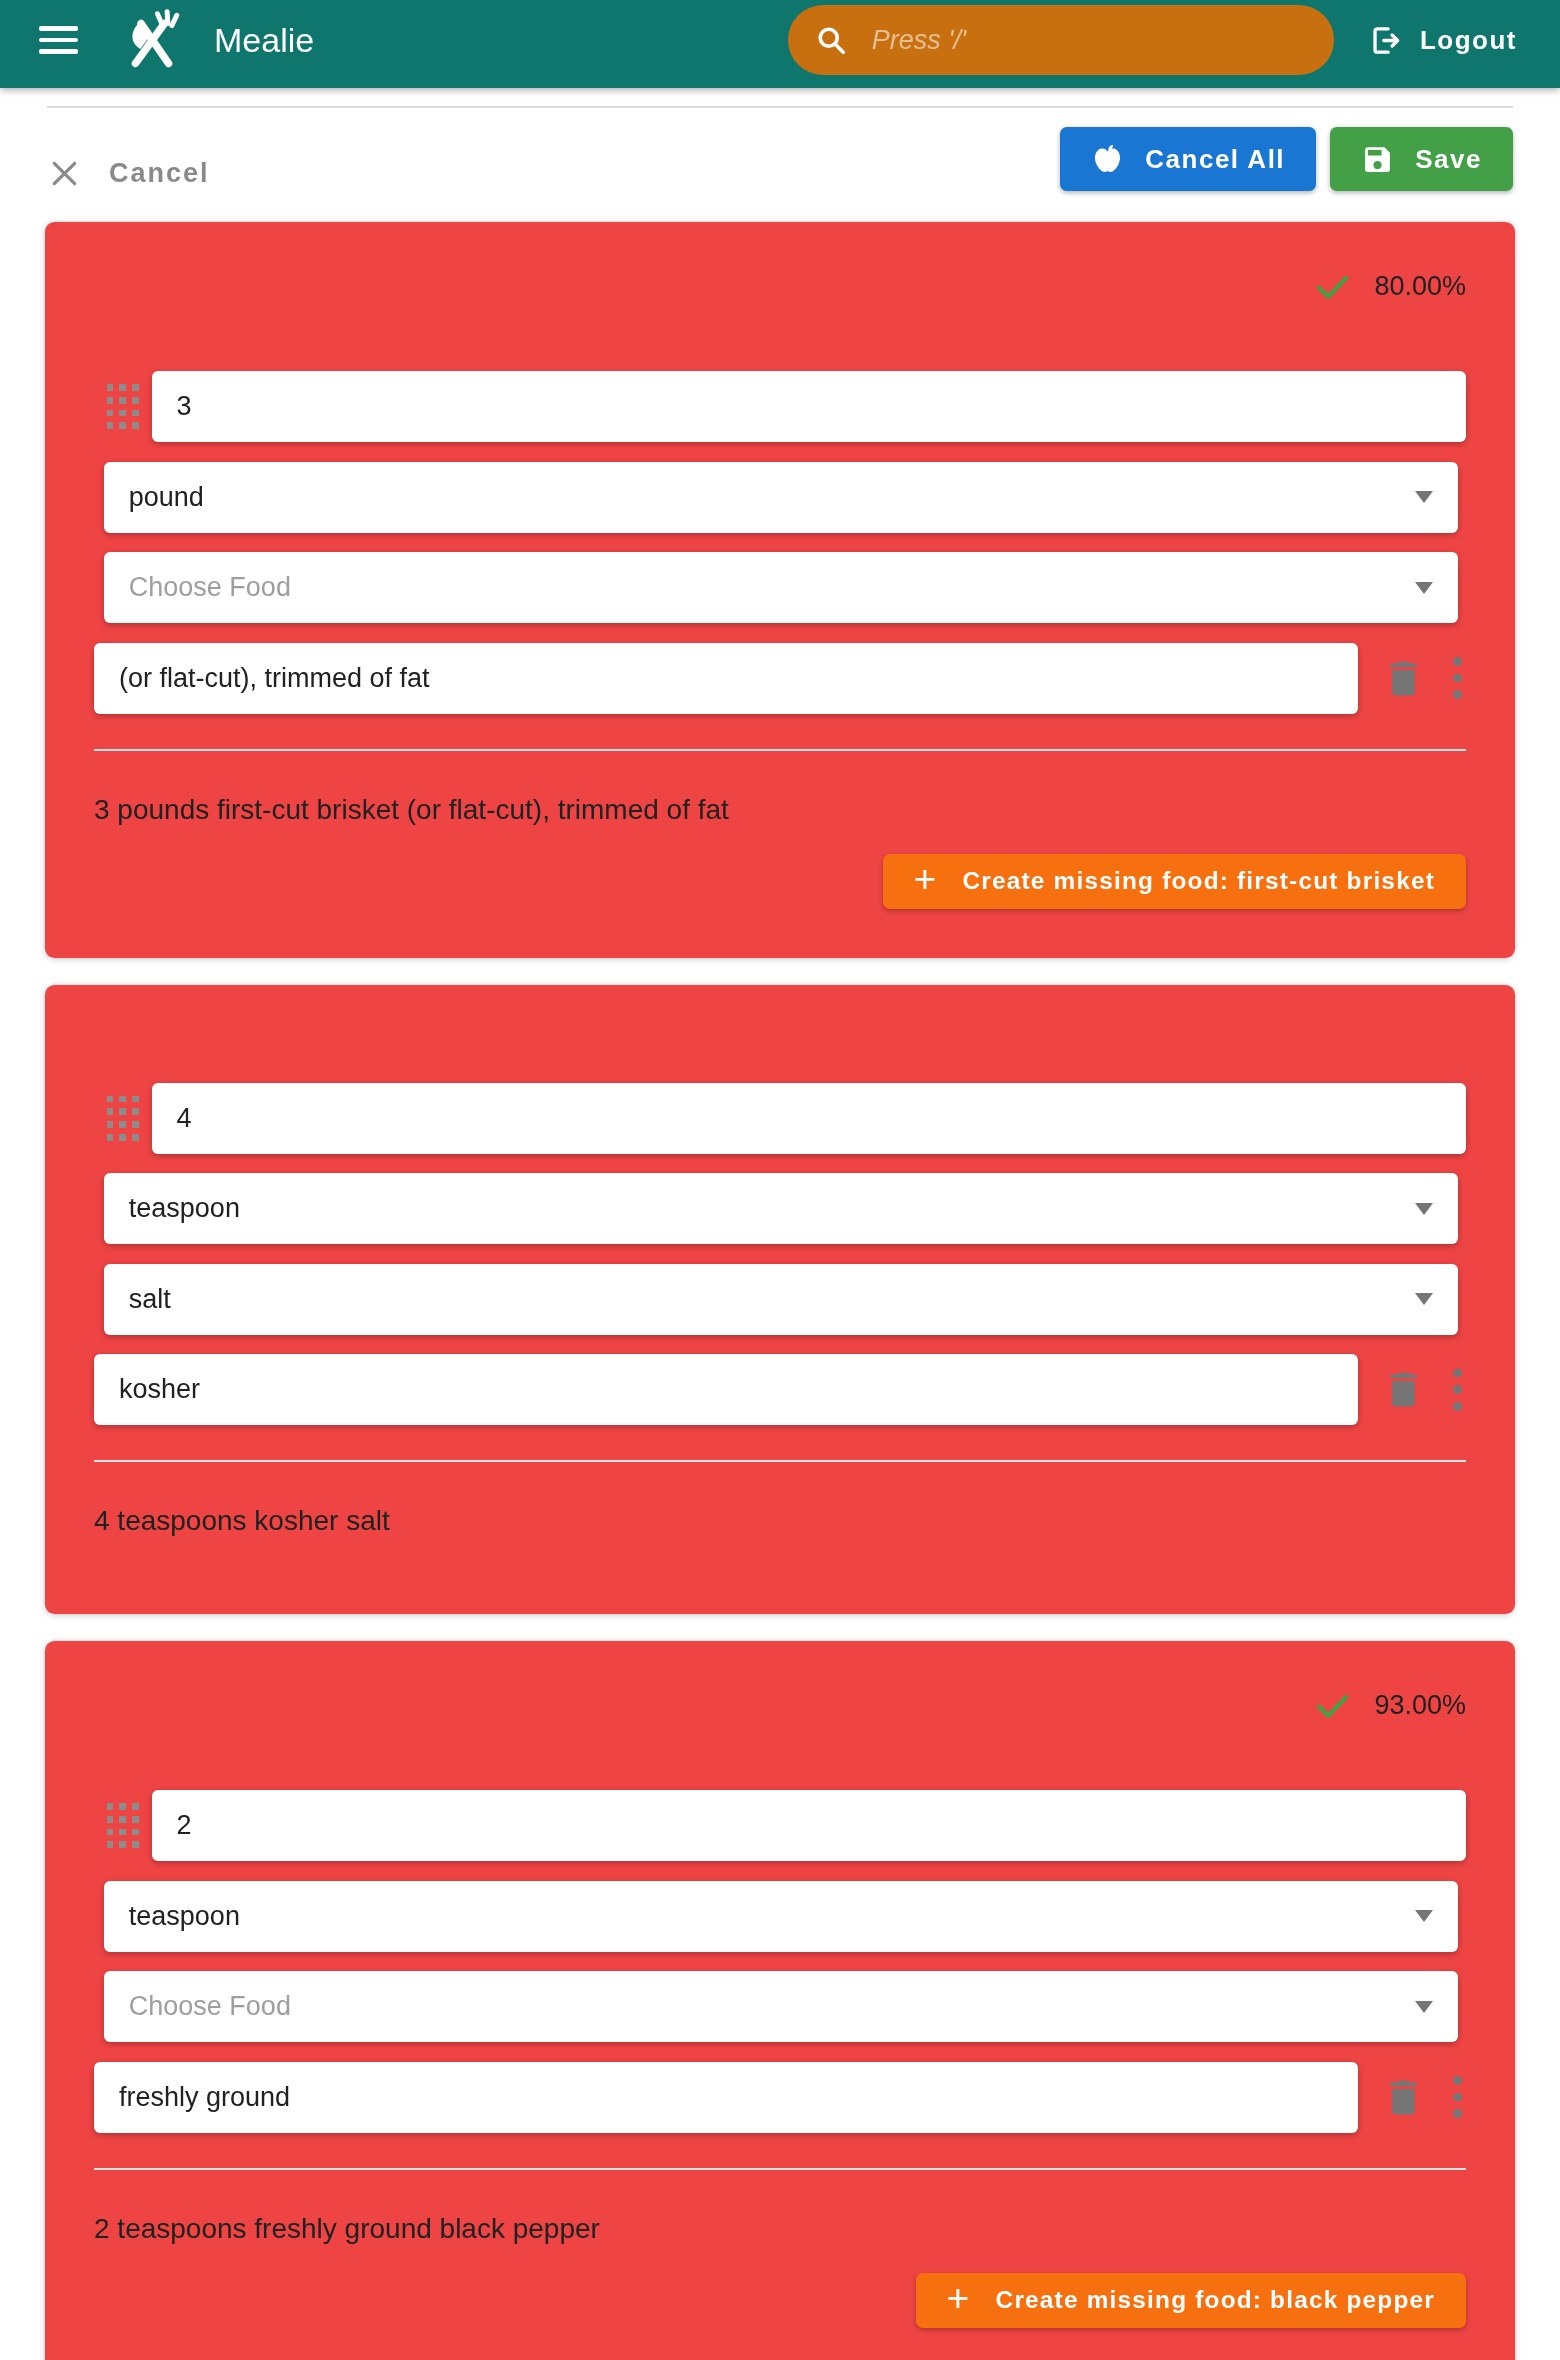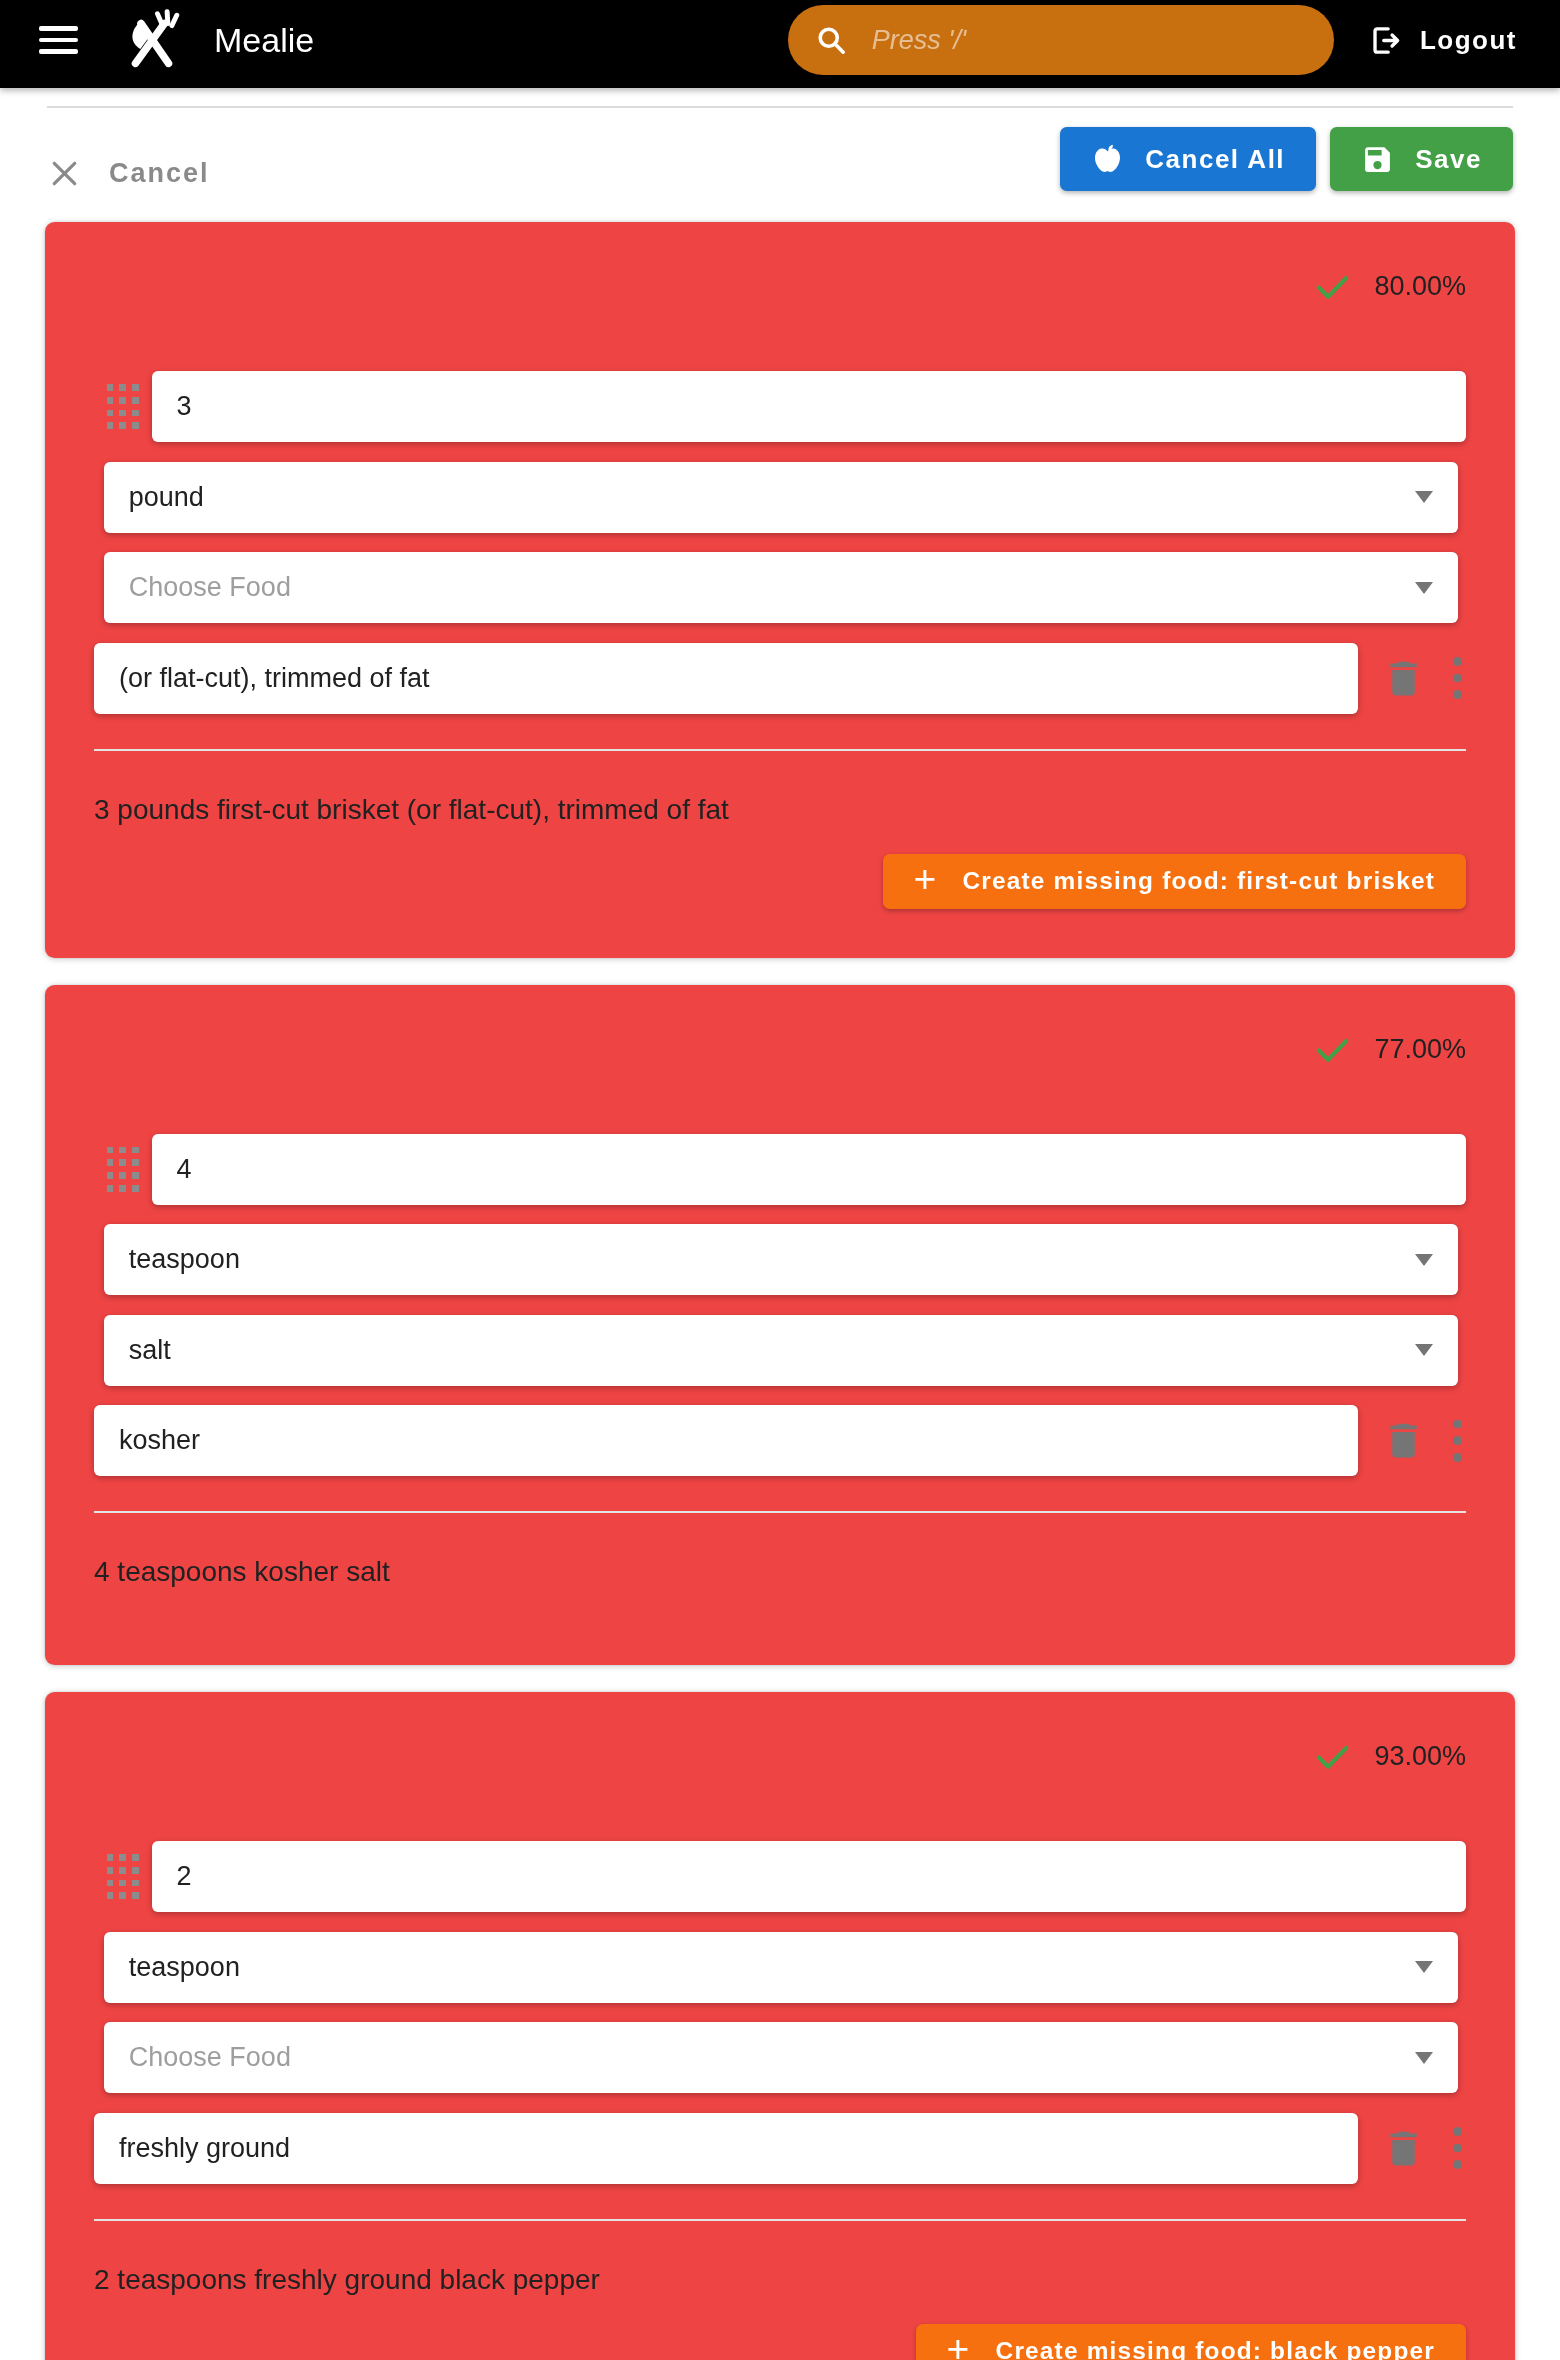--- a/index.html
+++ b/index.html
@@ -5,21 +5,21 @@
   * { box-sizing: border-box; }
   html,body { margin:0; padding:0; }
   body {
     width:1560px; height:2360px; overflow:hidden;
     background:#ffffff; color:#212121;
     font-family:"Liberation Sans", sans-serif;
   }
 
   
   .app-bar {
-    height:88px; background:#000000;
+    height:88px; background:#0f766e;
     display:flex; align-items:center;
     padding:0 43px 8px 39px;
     box-shadow:0 2.9px 6.8px rgba(0,0,0,0.32);
     position:relative; z-index:5;
   }
   .menu-btn { width:39px; display:flex; flex-direction:column; gap:6.8px; cursor:pointer; }
   .menu-btn span { height:4.9px; background:#fff; border-radius:2px; }
   .logo { margin-left:41px; width:66px; height:66px; }
   .app-title { color:#fff; font-size:34px; margin-left:29px; font-weight:400; }
   .search-pill {
@@ -249,26 +249,20 @@
 
     <div class="missing-row">
       <button class="btn-missing">
         <span class="plus">+</span>
         <span>Create missing food: first-cut brisket</span>
       </button>
     </div>
   </section>
 
   <section class="card">
-    <div class="conf-row">
-      <svg viewBox="0 0 24 24" fill="none">
-        <path d="M4 12.6 L9.4 18 L20 7" stroke="#43A047" stroke-width="2.4" stroke-linecap="round" stroke-linejoin="round"></path>
-      </svg>
-      <span class="conf-text">77.00%</span>
-    </div>
 
     <div class="qty-row">
       <div class="drag-handle">
         <i></i>
           <i></i>
           <i></i>
           <i></i>
           <i></i>
           <i></i>
           <i></i>

